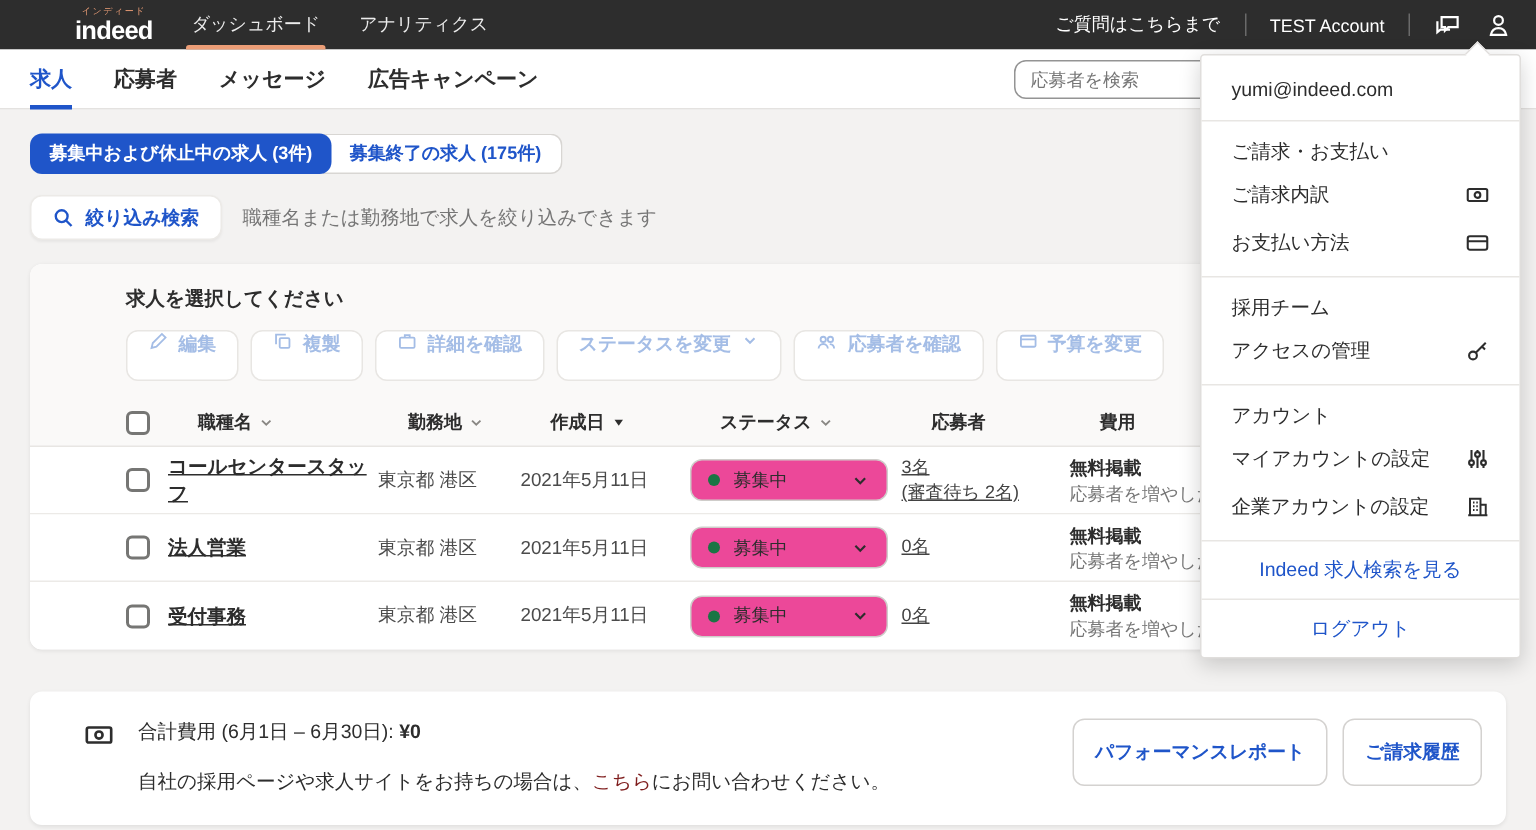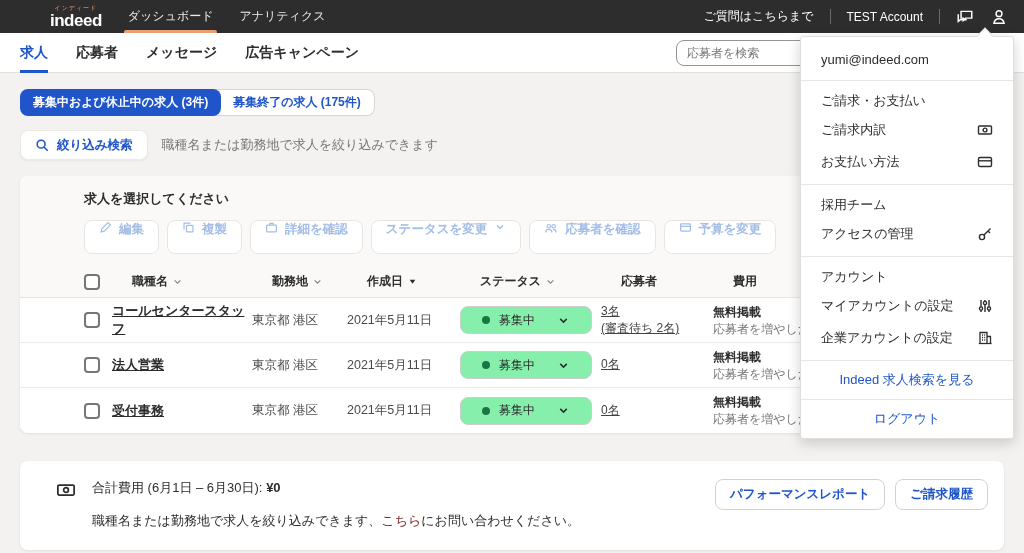--- a/index.html
+++ b/index.html
@@ -52,39 +52,39 @@
 
   .jrow { display:grid; grid-template-columns:28px 140px 95px 113px 141px 112px 1fr; padding:0 16px 0 64px; align-items:center; }
   .jrow.head { background:#faf9f8; height:32px; font-size:12px; font-weight:bold; border-bottom:1px solid #e8e6e3; }
   .jrow.body { background:#fff; height:45px; border-bottom:1px solid #eceae7; font-size:12.5px; color:#4b4b4b; }
   .jrow.body:last-child { border-bottom:none; }
   .hcell { display:flex; align-items:center; gap:5px; cursor:pointer;padding-left:20px; }
   .sort-chev { color:#8a8885; }
   .sort-desc { color:#2d2d2d; }
   .cb { appearance:none; -webkit-appearance:none; width:16px; height:16px; border:2px solid #767674; border-radius:4px; background:#fff; cursor:pointer; }
   .job-title { font-size:13px; font-weight:bold; color:#2d2d2d; text-decoration:underline; cursor:pointer; }
-  .status-select { width:132px; height:28px; border:1px solid #cfcdca; border-radius:8px; background:#86efac; display:flex; align-items:center; gap:9px; padding:0 21px; cursor:pointer; }
+  .status-select { width:132px; height:28px; border:1px solid #cfcdca; border-radius:8px; background:#ec4899; display:flex; align-items:center; gap:9px; padding:0 11px; cursor:pointer; }
   .status-dot { width:8px; height:8px; border-radius:50%; background:#1a7544; flex:none; }
   .status-label { font-size:12px; color:#2d2d2d; }
   .status-select svg { margin-left:auto; color:#2d2d2d; }
   .app-link { font-size:12px; color:#424242; text-decoration:underline; cursor:pointer; display:inline-block; line-height:1.45; }
   .cost-cell { overflow:hidden; white-space:nowrap; }
   .cost-title { font-size:12px; font-weight:bold; color:#2d2d2d; line-height:1.5; }
   .cost-sub { font-size:12px; color:#767676; line-height:1.4; }
 
   
   .summary-card { margin-top:28px; background:#fff; border-radius:8px; box-shadow:0 1px 3px rgba(0,0,0,.08); padding:18px 16px 20px 36px; display:flex; align-items:flex-start; }
   .summary-left { display:flex; gap:16px; }
   .summary-icon { color:#2d2d2d; margin-top:1px; }
   .summary-line1 { font-size:13px; color:#2d2d2d; }
   .summary-total-value { font-weight:bold; }
   .summary-line2 { margin-top:15px; font-size:13px; color:#2d2d2d; }
   .inline-link { color:#7f1d1d; cursor:pointer; }
   .summary-actions { margin-left:auto; display:flex; gap:10px; }
-  .btn-outline { background:#fff; border:1px solid #d4d2d0; border-radius:8px; height:31px; padding:0 14px; color:#1f55c9; font-size:12.5px; font-weight:bold; font-family:inherit; cursor:pointer; }
+  .btn-outline { background:#fff; border:1px solid #d4d2d0; border-radius:8px; height:45px; padding:0 14px; color:#1f55c9; font-size:12.5px; font-weight:bold; font-family:inherit; cursor:pointer; }
 
   
   .account-menu { position:absolute; left:800px; top:36px; width:214px; background:#fff; border:1px solid #e0dedc; border-radius:3px; box-shadow:0 4px 14px rgba(0,0,0,.18); z-index:50; padding-top:4px; }
   .menu-caret { position:absolute; top:-7px; left:178px; width:12px; height:12px; background:#fff; border-left:1px solid #e0dedc; border-top:1px solid #e0dedc; transform:rotate(45deg); }
   .menu-email { padding:11px 20px 13px; font-size:13px; color:#2d2d2d; }
   .menu-div { border:none; border-top:1px solid #e8e6e3; margin:0; }
   .menu-section { padding:11px 20px 4px; font-size:13px; color:#2d2d2d; }
   .menu-item { display:flex; align-items:center; justify-content:space-between; padding:7px 20px; font-size:13px; color:#2d2d2d; cursor:pointer; }
   .menu-item svg { color:#2d2d2d; flex:none; }
   .menu-group { padding-bottom:6px; }
@@ -303,21 +303,21 @@
             <rect x="1.5" y="4" width="13" height="8" rx="1"></rect>
             <circle cx="8" cy="8" r="1.9"></circle>
           </svg>
       </span>
       <div>
         <div class="summary-line1">
           <span>合計費用 (6月1日 – 6月30日):</span>
           <span class="summary-total-value">¥0</span>
         </div>
         <div class="summary-line2">
-          <span>職種名または勤務地で求人を絞り込みできます、</span><span class="inline-link">こちら</span><span>にお問い合わせください。</span>
+          <span>自社の採用ページや求人サイトをお持ちの場合は、</span><span class="inline-link">こちら</span><span>にお問い合わせください。</span>
         </div>
       </div>
     </div>
     <div class="summary-actions">
       <button class="btn-outline">パフォーマンスレポート</button>
       <button class="btn-outline">ご請求履歴</button>
     </div>
   </section>
 </main>
 

